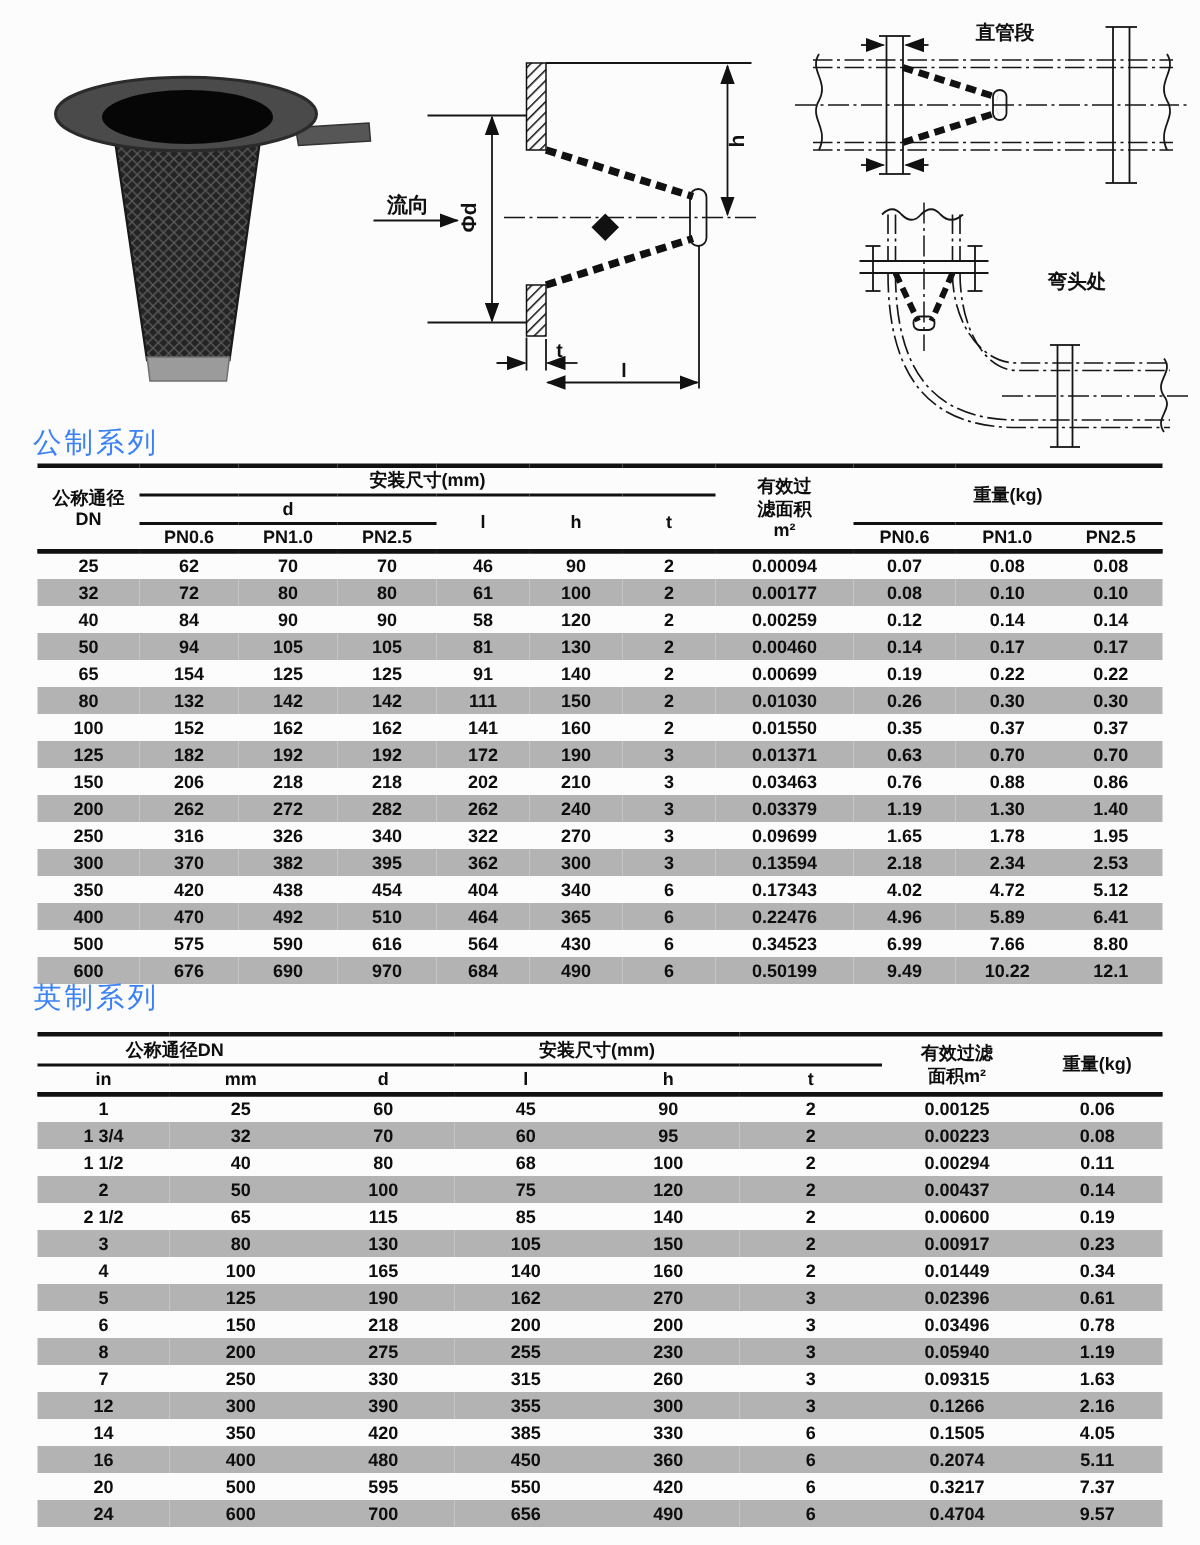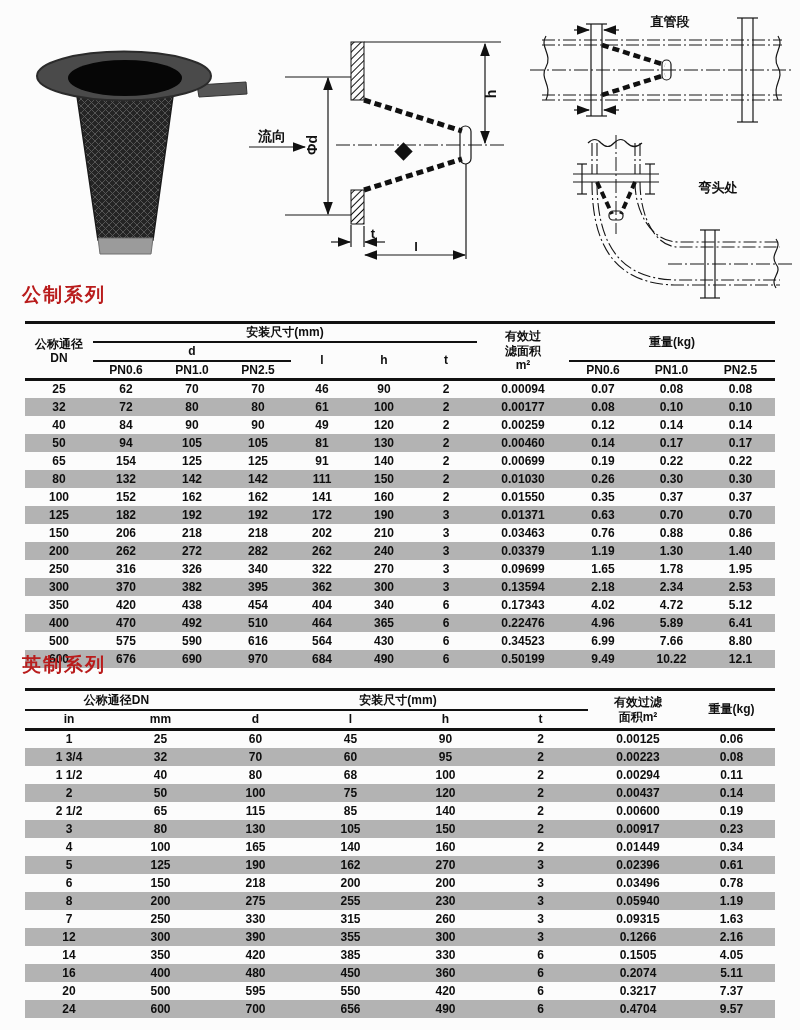--- a/index.html
+++ b/index.html
@@ -15,35 +15,35 @@
     color:#111;
     overflow:hidden;
     margin:0 auto;
   }
   .fig { position:absolute; }
   #fig-photo  { left:25px;  top:8px; }
   #fig-mid    { left:233px; top:14px; }
   #fig-right  { left:528px; top:2px; }
   .section-title {
     position:absolute; left:22px;
-    font-size:19px; font-weight:bold; letter-spacing:2px;
-    color:#b91c1c;
+    font-size:19px; font-weight:normal; letter-spacing:2px;
+    color:#3b82f6;
   }
   #title-metric   { top:282px; }
   #title-imperial { top:652px; }
   table.spec {
     position:absolute; left:25px;
     width:750px;
     border-collapse:collapse;
     table-layout:fixed;
     font-size:12px; font-weight:bold;
     color:#0e0e0e;
     border-top:3px solid #111;
   }
-  #table-metric   { top:321px; }
+  #table-metric   { top:309px; }
   #table-imperial { top:688px; }
   table.spec thead { border-bottom:3px solid #111; }
   table.spec th {
     font-weight:bold; text-align:center; vertical-align:middle;
     padding:1px 0; line-height:1.2; font-size:12px;
   }
   table.spec th.bb { border-bottom:2px solid #111; }
   table.spec th.ml { white-space:pre-line; }
   table.spec td {
     text-align:center; vertical-align:middle;
@@ -255,21 +255,21 @@
           <td>0.00177</td>
           <td>0.08</td>
           <td>0.10</td>
           <td>0.10</td>
         </tr>
         <tr>
           <td>40</td>
           <td>84</td>
           <td>90</td>
           <td>90</td>
-          <td>49</td>
+          <td>58</td>
           <td>120</td>
           <td>2</td>
           <td>0.00259</td>
           <td>0.12</td>
           <td>0.14</td>
           <td>0.14</td>
         </tr>
         <tr>
           <td>50</td>
           <td>94</td>

